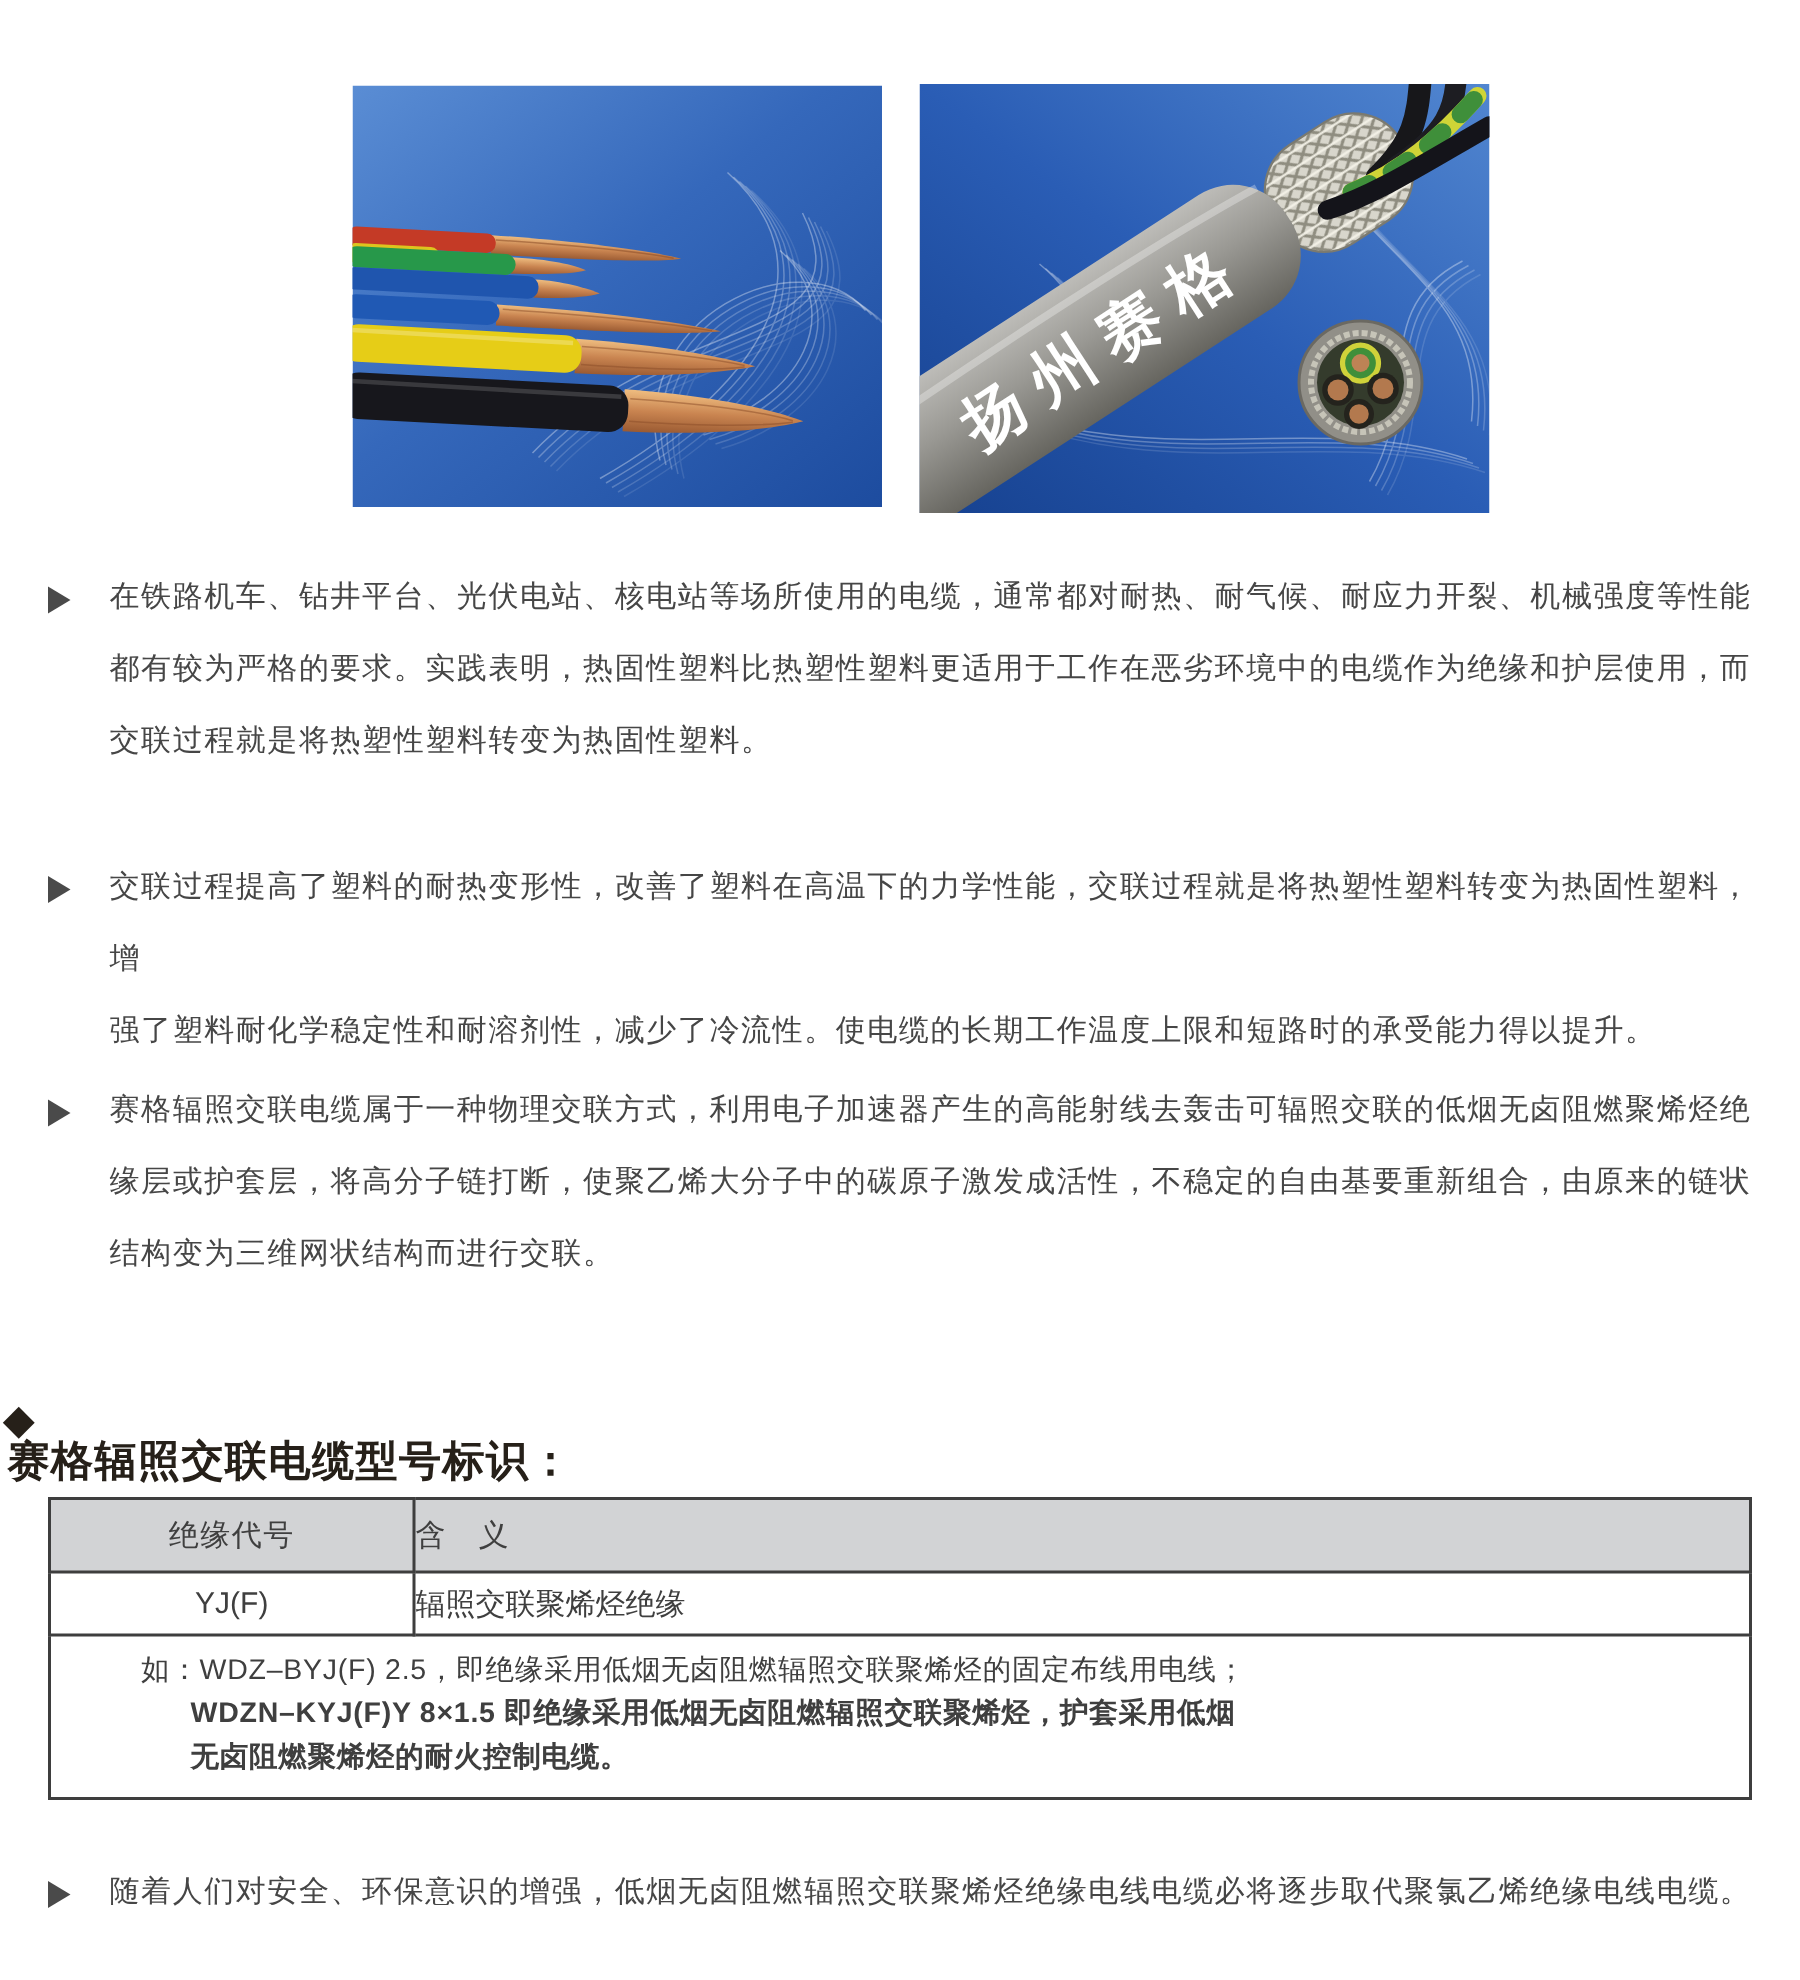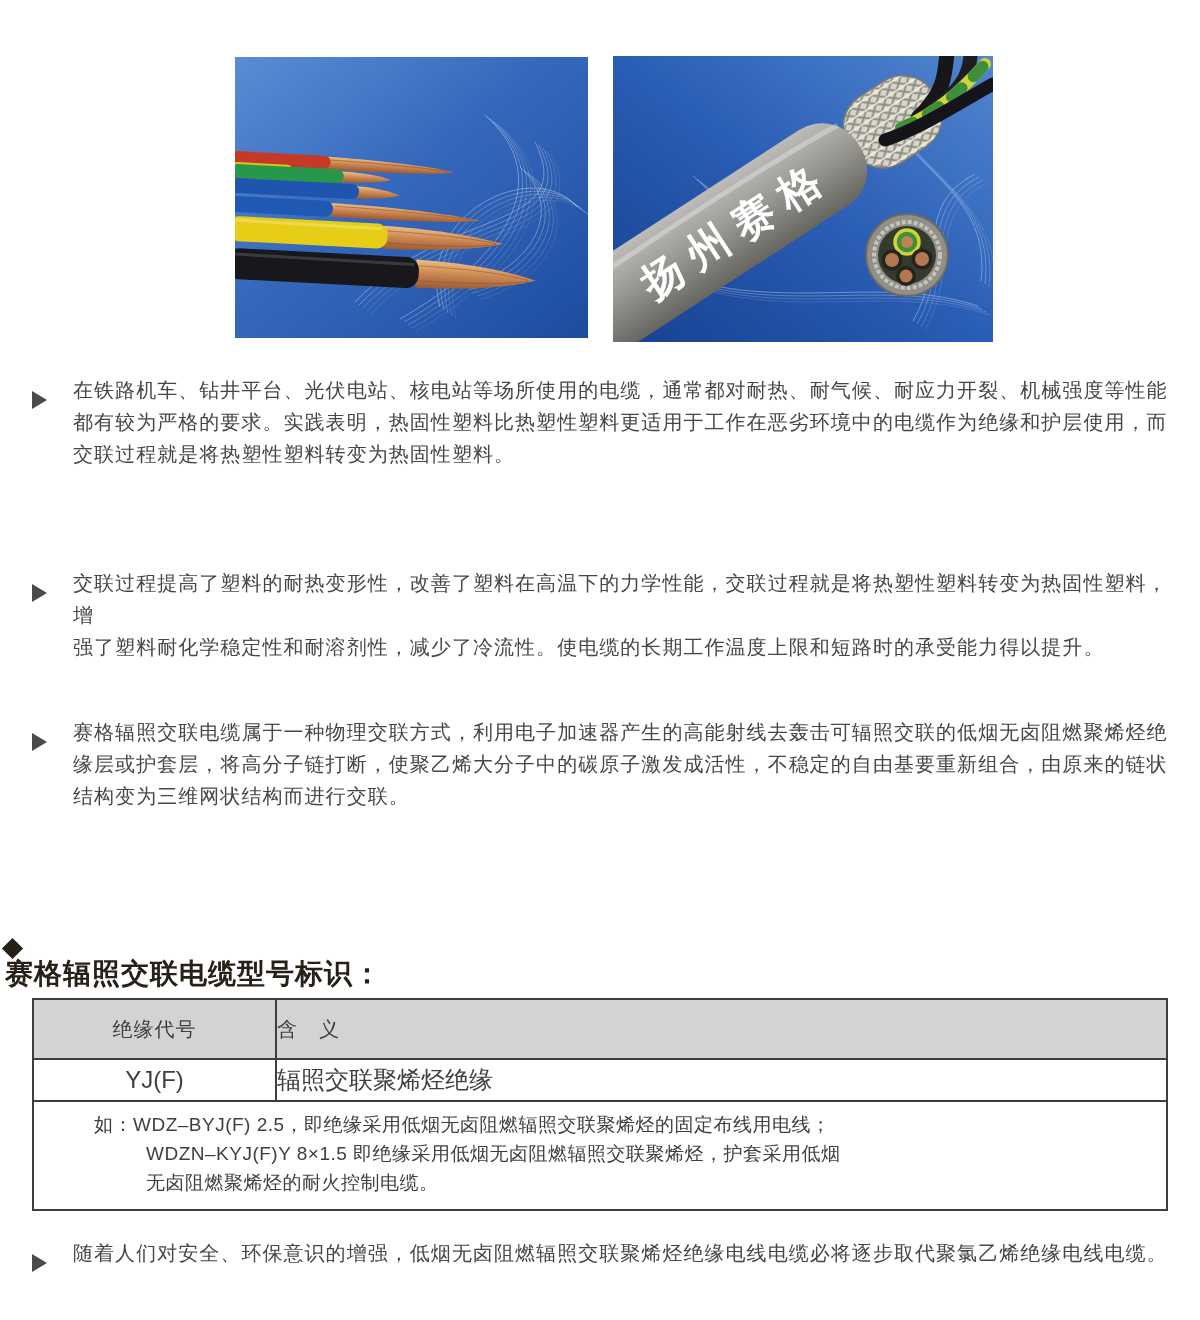--- a/index.html
+++ b/index.html
@@ -21,21 +21,21 @@
   }
   .tri{
     flex:none;width:0;height:0;
     border-left:15px solid #4a4a4a;
     border-top:9px solid transparent;
     border-bottom:9px solid transparent;
     margin-top:17px;margin-right:26px;
   }
   .ptext{
     flex:1;
-    font-size:20px;line-height:32px;letter-spacing:1.05px;
+    font-size:20px;line-height:48px;letter-spacing:1.05px;
     white-space:pre-line;color:#464646;
   }
   .p1{top:374px;}
   .p2{top:567px;}
   .p3{top:716px;}
   .p4{top:1237px;}
 
   .section-heading{
     position:absolute;left:5px;top:930px;
     display:flex;align-items:flex-start;flex-direction:column;
@@ -52,28 +52,28 @@
   table.model-table{
     position:absolute;left:32px;top:998px;width:1136px;
     border-collapse:collapse;table-layout:fixed;
   }
   table.model-table th,table.model-table td{
     border:2px solid #3e3e3e;
     font-weight:normal;color:#3f3f3f;
     padding:0;
   }
   .col-code{width:241px;}
-  tr.hdr{height:60px;}
+  tr.hdr{height:49px;}
   tr.hdr th{background:#d2d3d5;font-size:20px;text-align:center;letter-spacing:1px;}
-  tr.val{height:42px;font-size:24px;margin-top:48px;}
+  tr.val{height:42px;font-size:20px;margin-top:48px;}
   tr.val td{text-align:center;}
   .col2-inner{display:block;width:710px;text-align:left;}
   tr.note td{height:99px;vertical-align:top;padding:8px 10px 0 60px;}
   .note-line{font-size:19px;line-height:29px;letter-spacing:0.5px;color:#3f3f3f;white-space:nowrap;}
-  .note-indent{margin-left:52px;}
+  .note-indent{margin-left:33px;font-weight:bold;}
 </style>
 </head>
 <body>
 
 <svg class="photo photo-left" viewBox="0 0 353 281" aria-hidden="true">
   <defs>
     <linearGradient id="bgL" x1="0" y1="0" x2="1" y2="1">
       <stop offset="0" stop-color="#5a8dd4"></stop>
       <stop offset="0.45" stop-color="#3568bb"></stop>
       <stop offset="1" stop-color="#1d4c9f"></stop>

